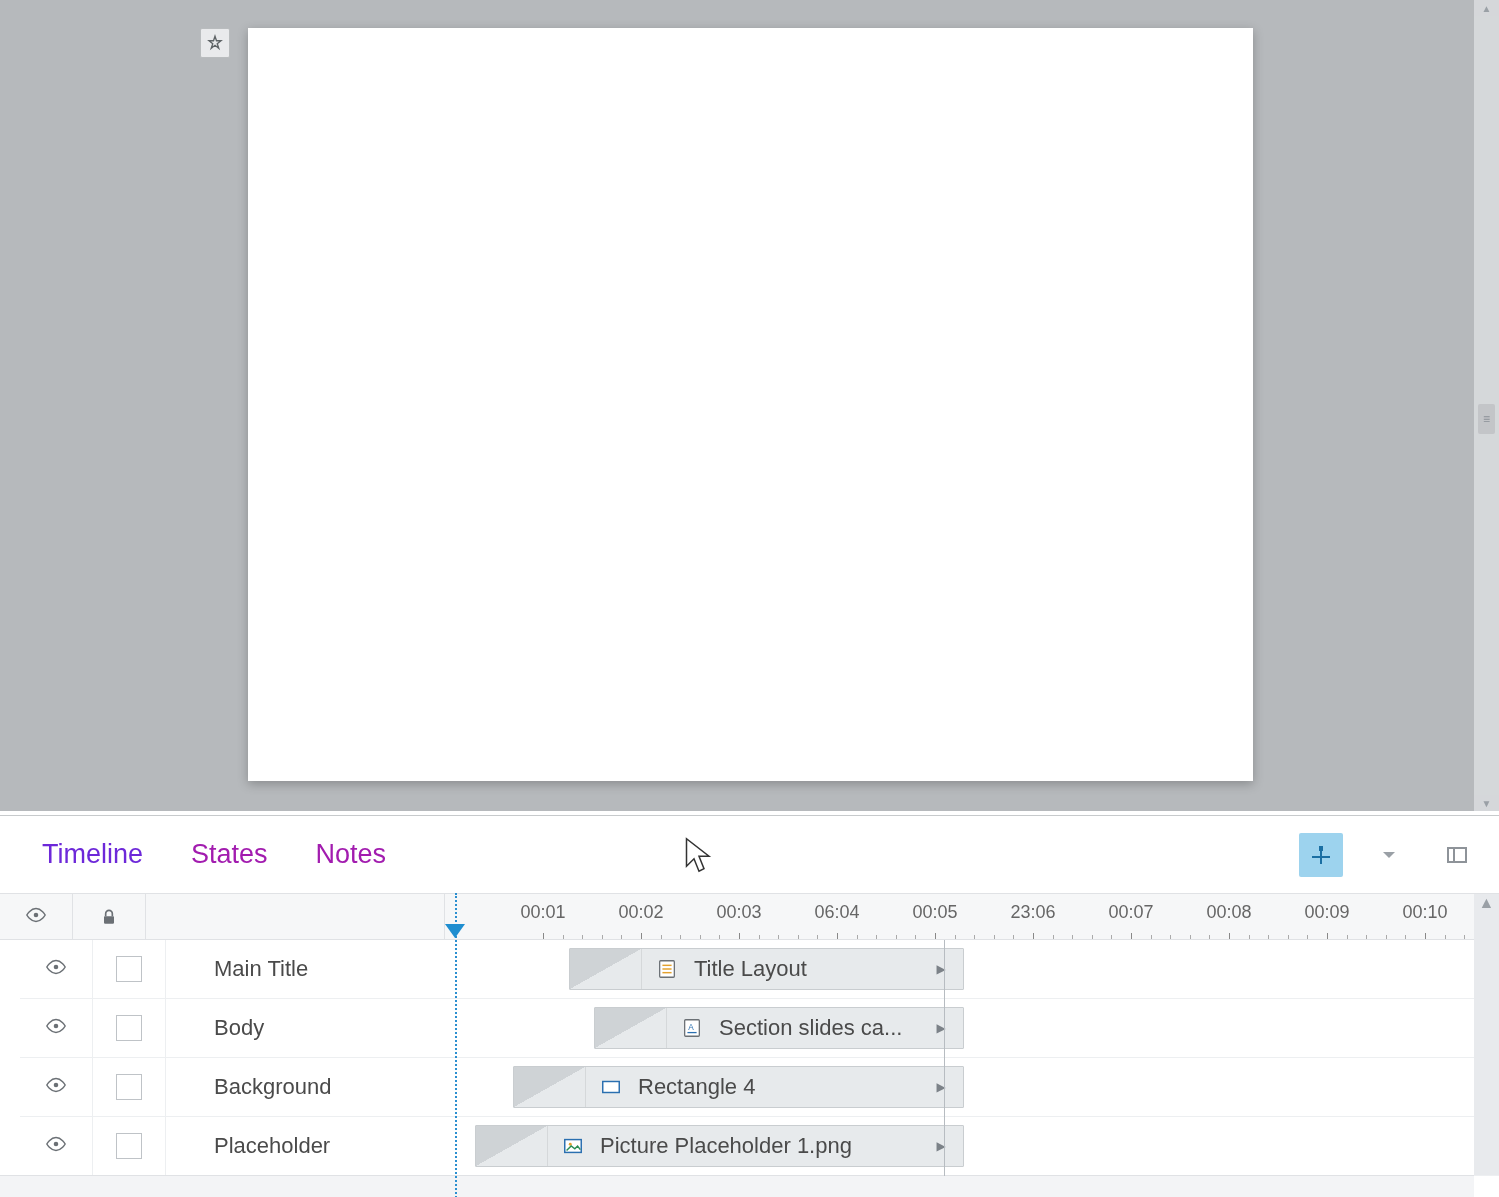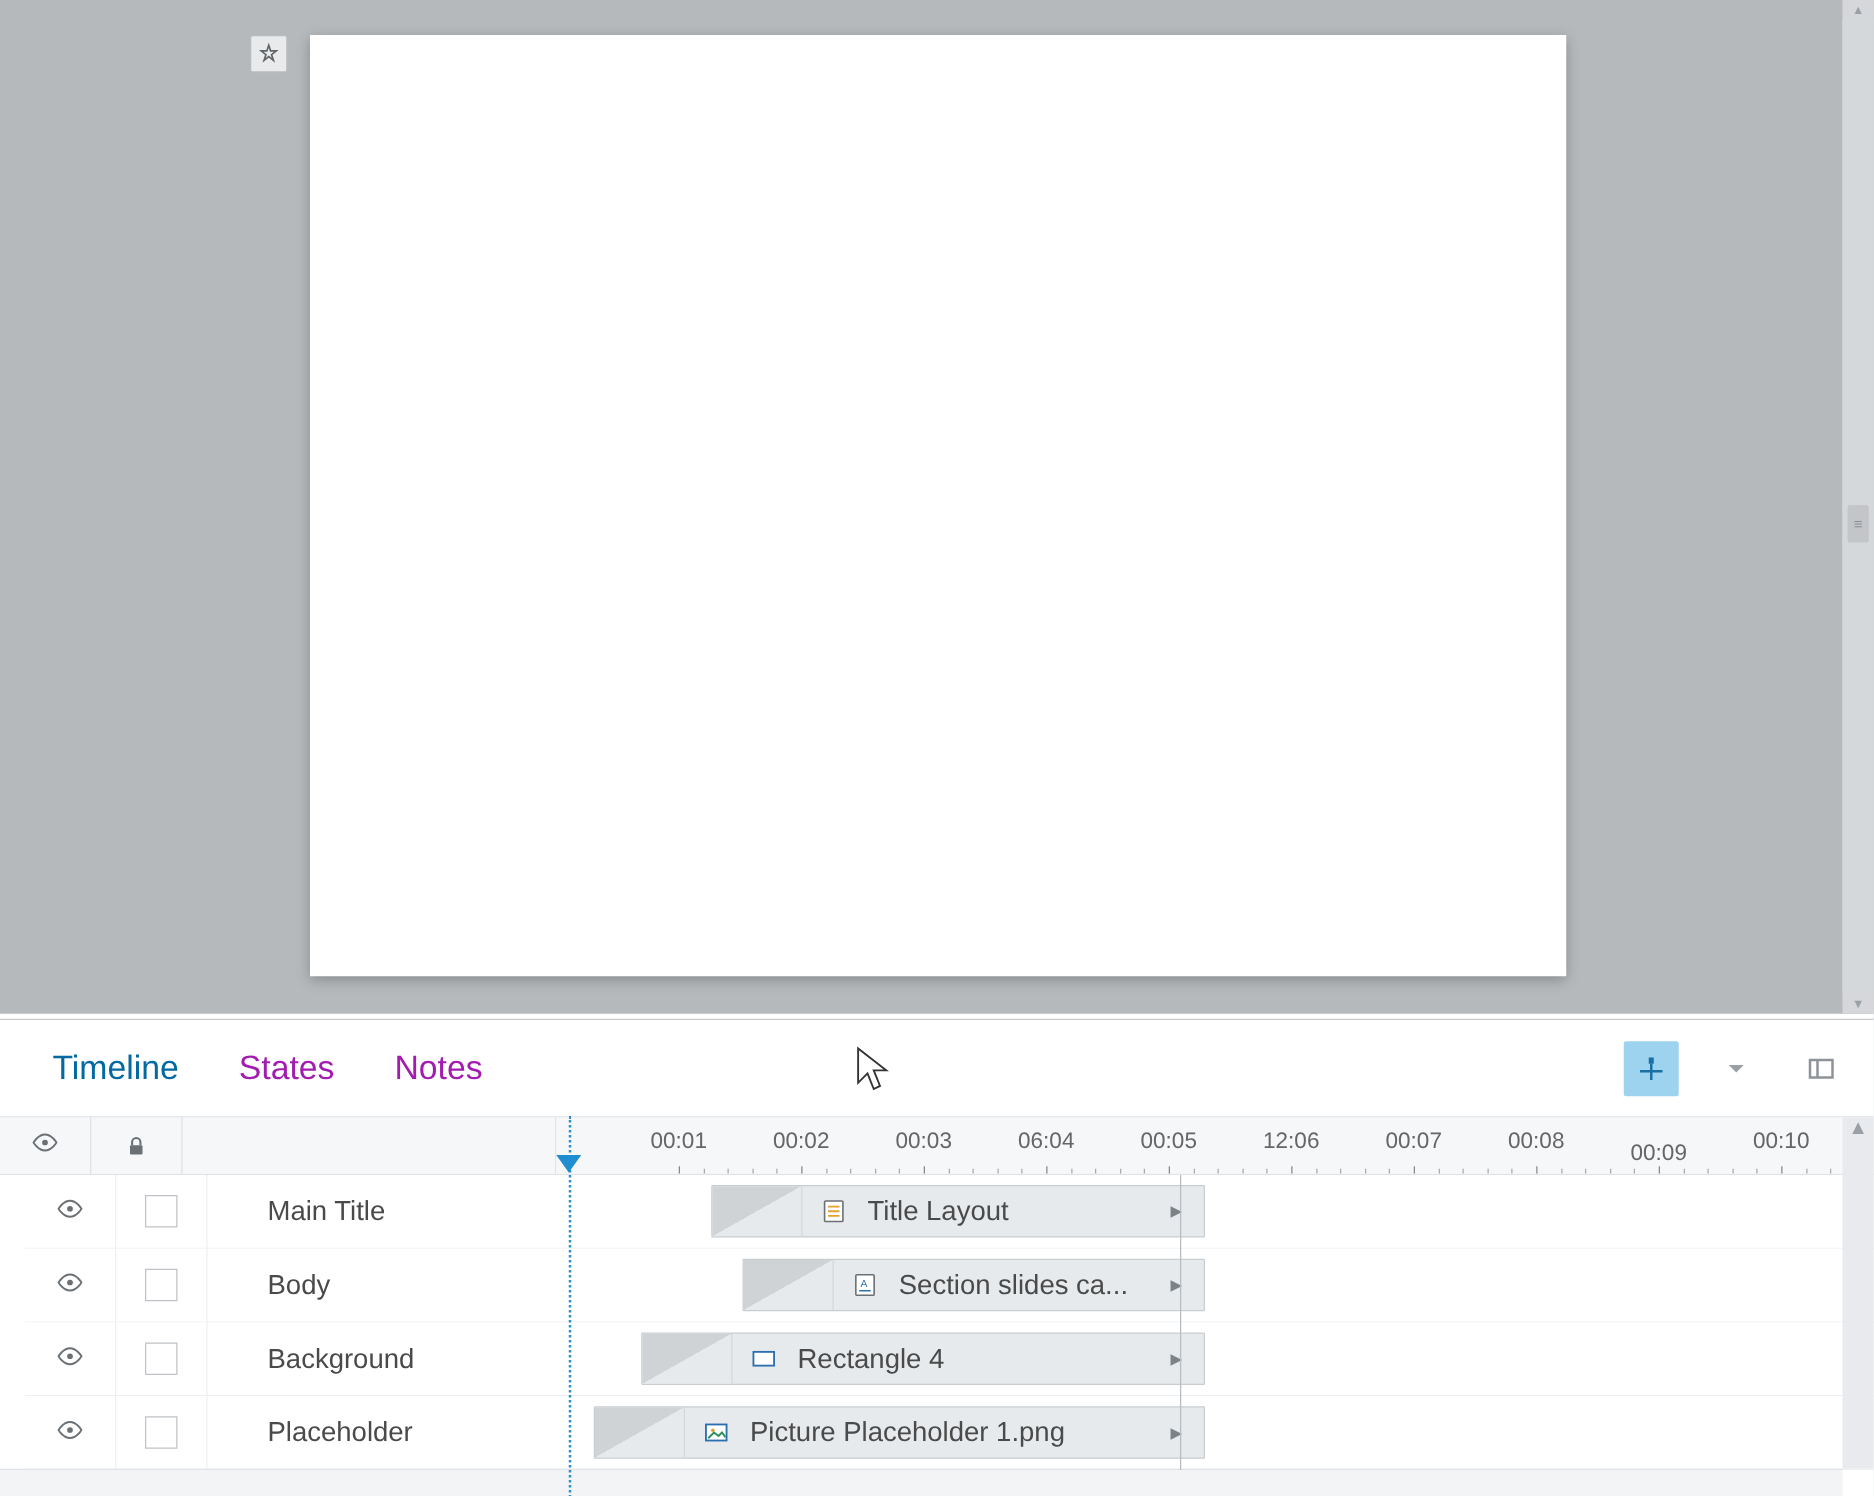--- a/index.html
+++ b/index.html
@@ -80,21 +80,21 @@
     display: flex; align-items: center;
     padding: 0 42px;
     position: relative;
   }
   .tabs { display: flex; gap: 48px; }
   .tab {
     font-size: 27px;
     color: #a21caf;
     cursor: pointer;
   }
-  .tab.active { color: #0369a1; }
+  .tab.active { color: #6d28d9; }
 
   .tabs-tools {
     position: absolute;
     right: 20px; top: 0;
     height: 77px;
     display: flex; align-items: center; gap: 24px;
   }
   .tool-btn {
     width: 44px; height: 44px;
     display: flex; align-items: center; justify-content: center;
@@ -385,39 +385,39 @@
         <div class="tick minor" style="left: 411.6px;"></div>
         <div class="tick minor" style="left: 431.2px;"></div>
         <div class="tick minor" style="left: 450.8px;"></div>
         <div class="tick minor" style="left: 470.4px;"></div>
         <div class="tick-label" style="left: 490px;">00:05</div>
         <div class="tick" style="left: 490px;"></div>
         <div class="tick minor" style="left: 509.6px;"></div>
         <div class="tick minor" style="left: 529.2px;"></div>
         <div class="tick minor" style="left: 548.8px;"></div>
         <div class="tick minor" style="left: 568.4px;"></div>
-        <div class="tick-label" style="left: 588px;">12:06</div>
+        <div class="tick-label" style="left: 588px;">23:06</div>
         <div class="tick" style="left: 588px;"></div>
         <div class="tick minor" style="left: 607.6px;"></div>
         <div class="tick minor" style="left: 627.2px;"></div>
         <div class="tick minor" style="left: 646.8px;"></div>
         <div class="tick minor" style="left: 666.4px;"></div>
         <div class="tick-label" style="left: 686px;">00:07</div>
         <div class="tick" style="left: 686px;"></div>
         <div class="tick minor" style="left: 705.6px;"></div>
         <div class="tick minor" style="left: 725.2px;"></div>
         <div class="tick minor" style="left: 744.8px;"></div>
         <div class="tick minor" style="left: 764.4px;"></div>
         <div class="tick-label" style="left: 784px;">00:08</div>
         <div class="tick" style="left: 784px;"></div>
         <div class="tick minor" style="left: 803.6px;"></div>
         <div class="tick minor" style="left: 823.2px;"></div>
         <div class="tick minor" style="left: 842.8px;"></div>
         <div class="tick minor" style="left: 862.4px;"></div>
-        <div class="tick-label" style="left: 882px; margin-top: 10px;">00:09</div>
+        <div class="tick-label" style="left: 882px;">00:09</div>
         <div class="tick" style="left: 882px;"></div>
         <div class="tick minor" style="left: 901.6px;"></div>
         <div class="tick minor" style="left: 921.2px;"></div>
         <div class="tick minor" style="left: 940.8px;"></div>
         <div class="tick minor" style="left: 960.4px;"></div>
         <div class="tick-label" style="left: 980px;">00:10</div>
         <div class="tick" style="left: 980px;"></div>
         <div class="tick minor" style="left: 999.6px;"></div>
         <div class="tick minor" style="left: 1019.2px;"></div>
         <div class="tick minor" style="left: 1038.8px;"></div>

